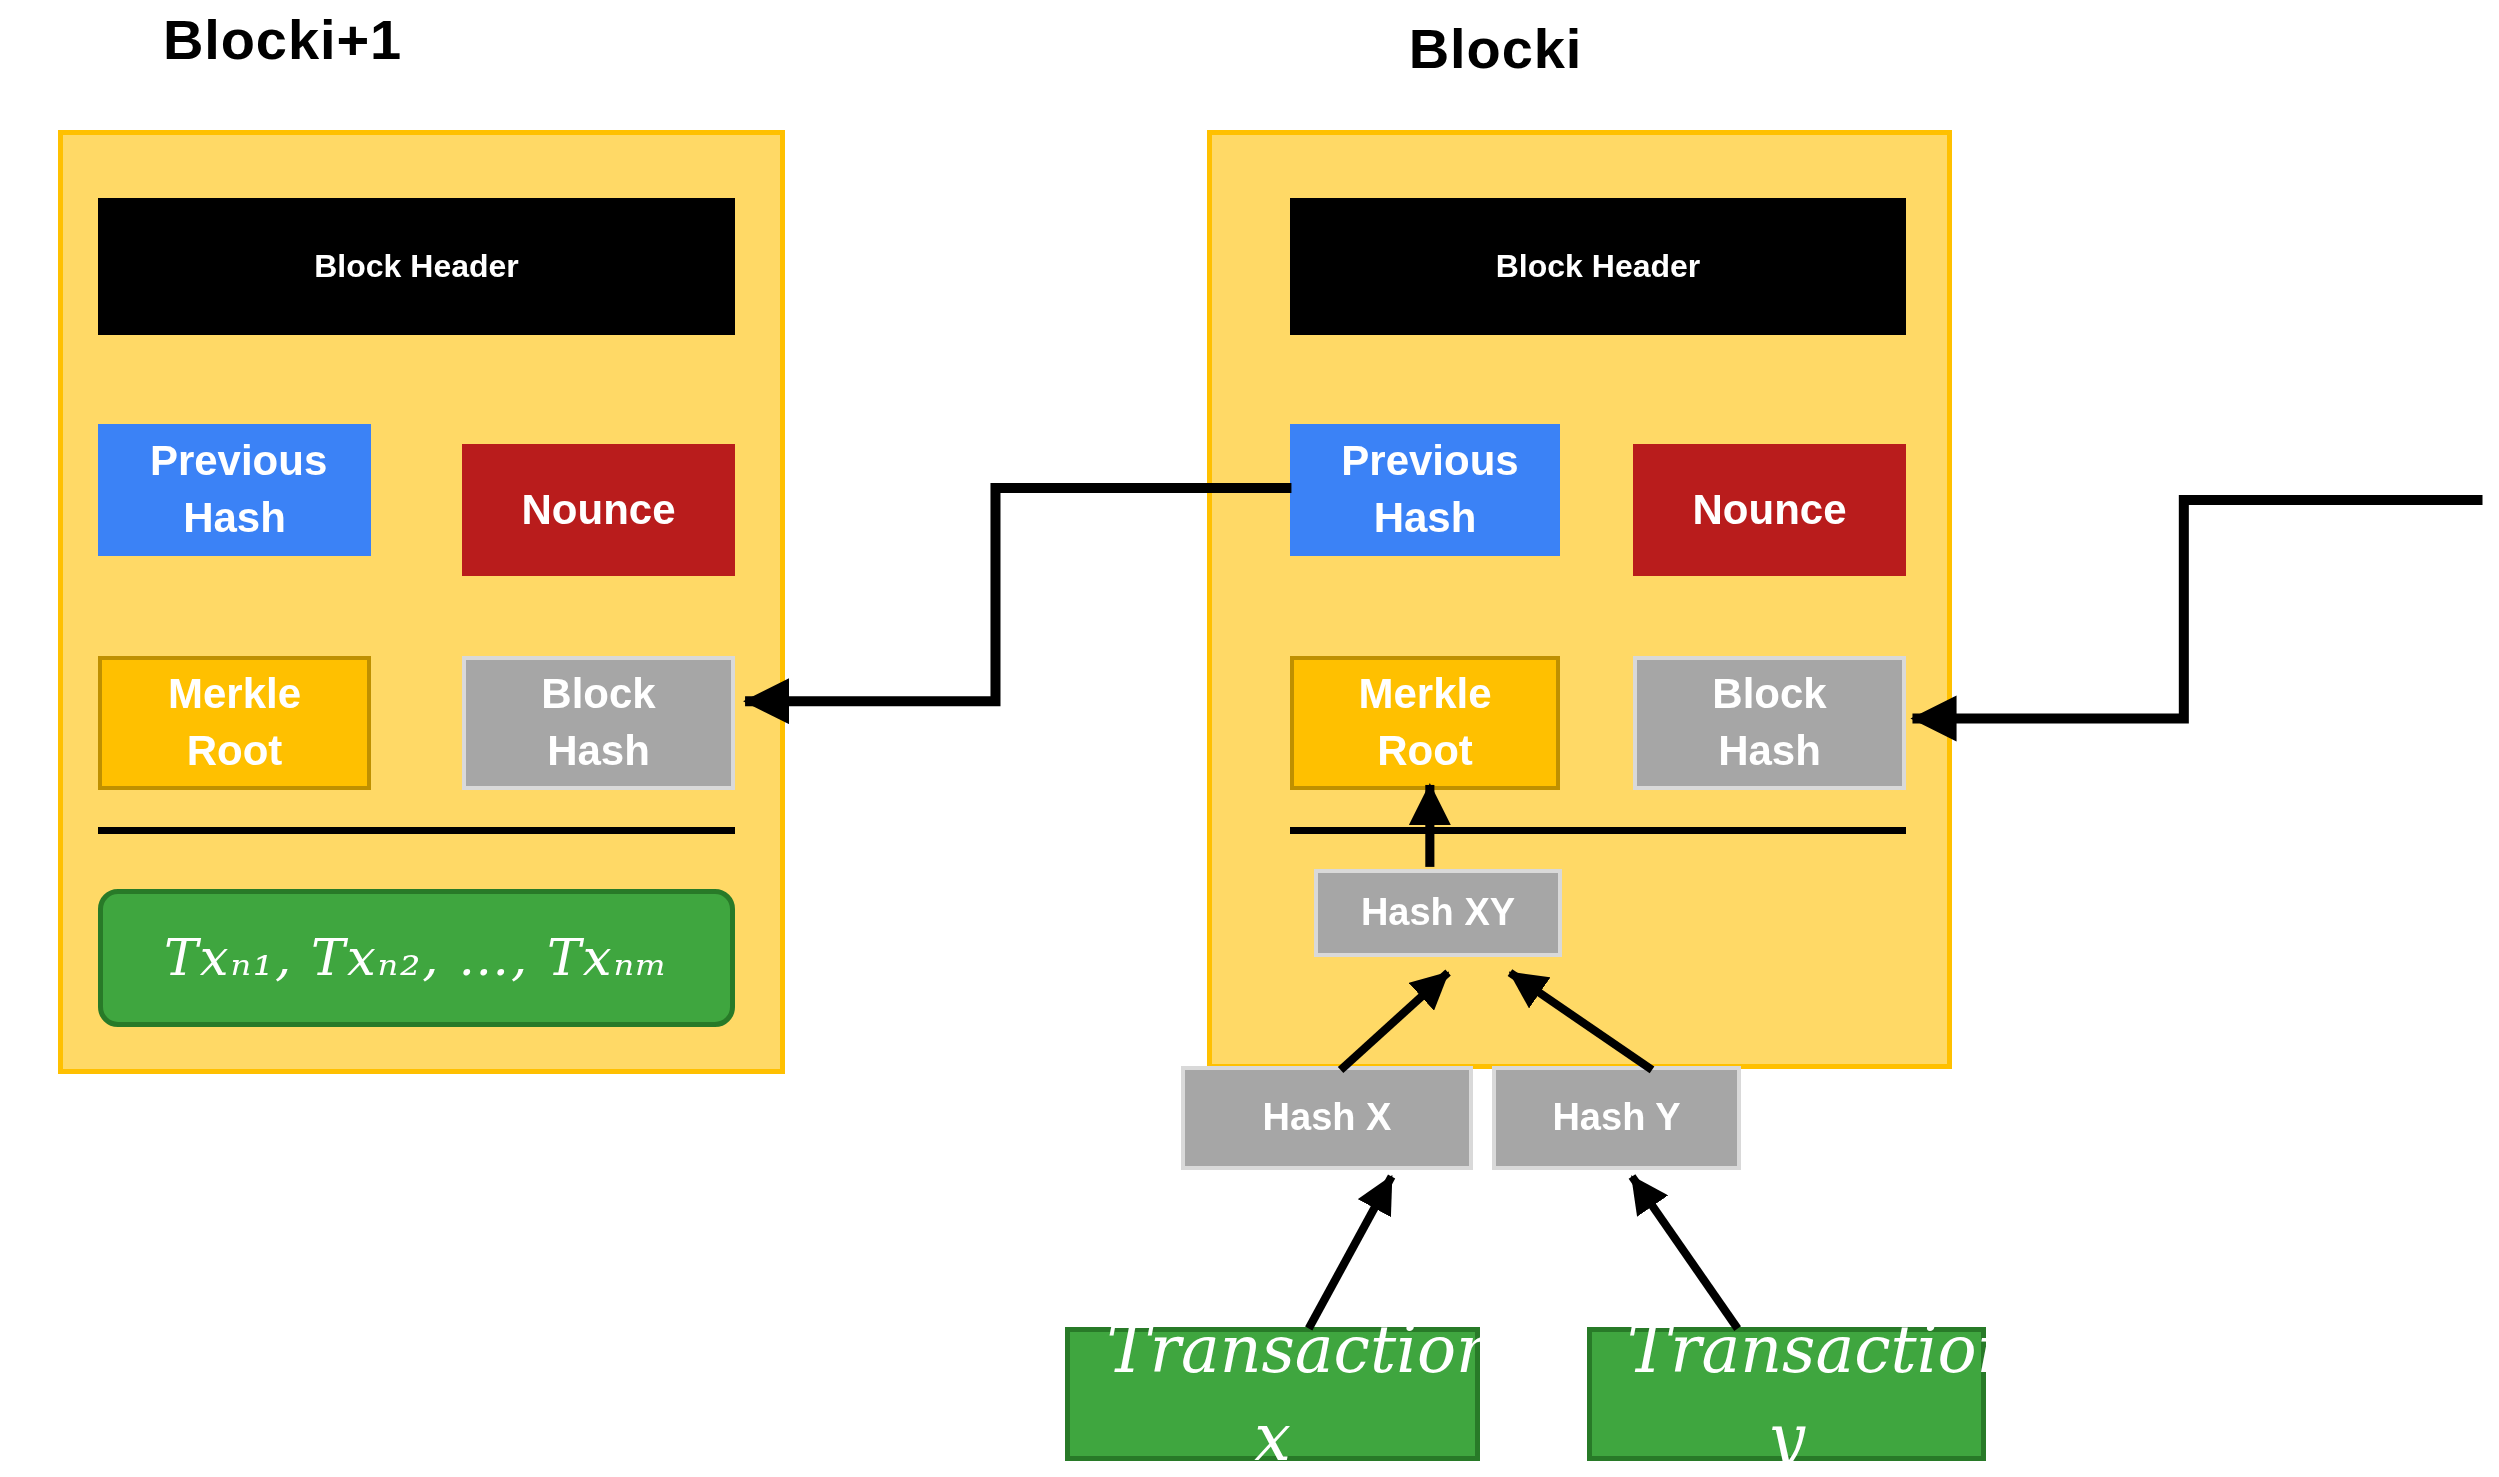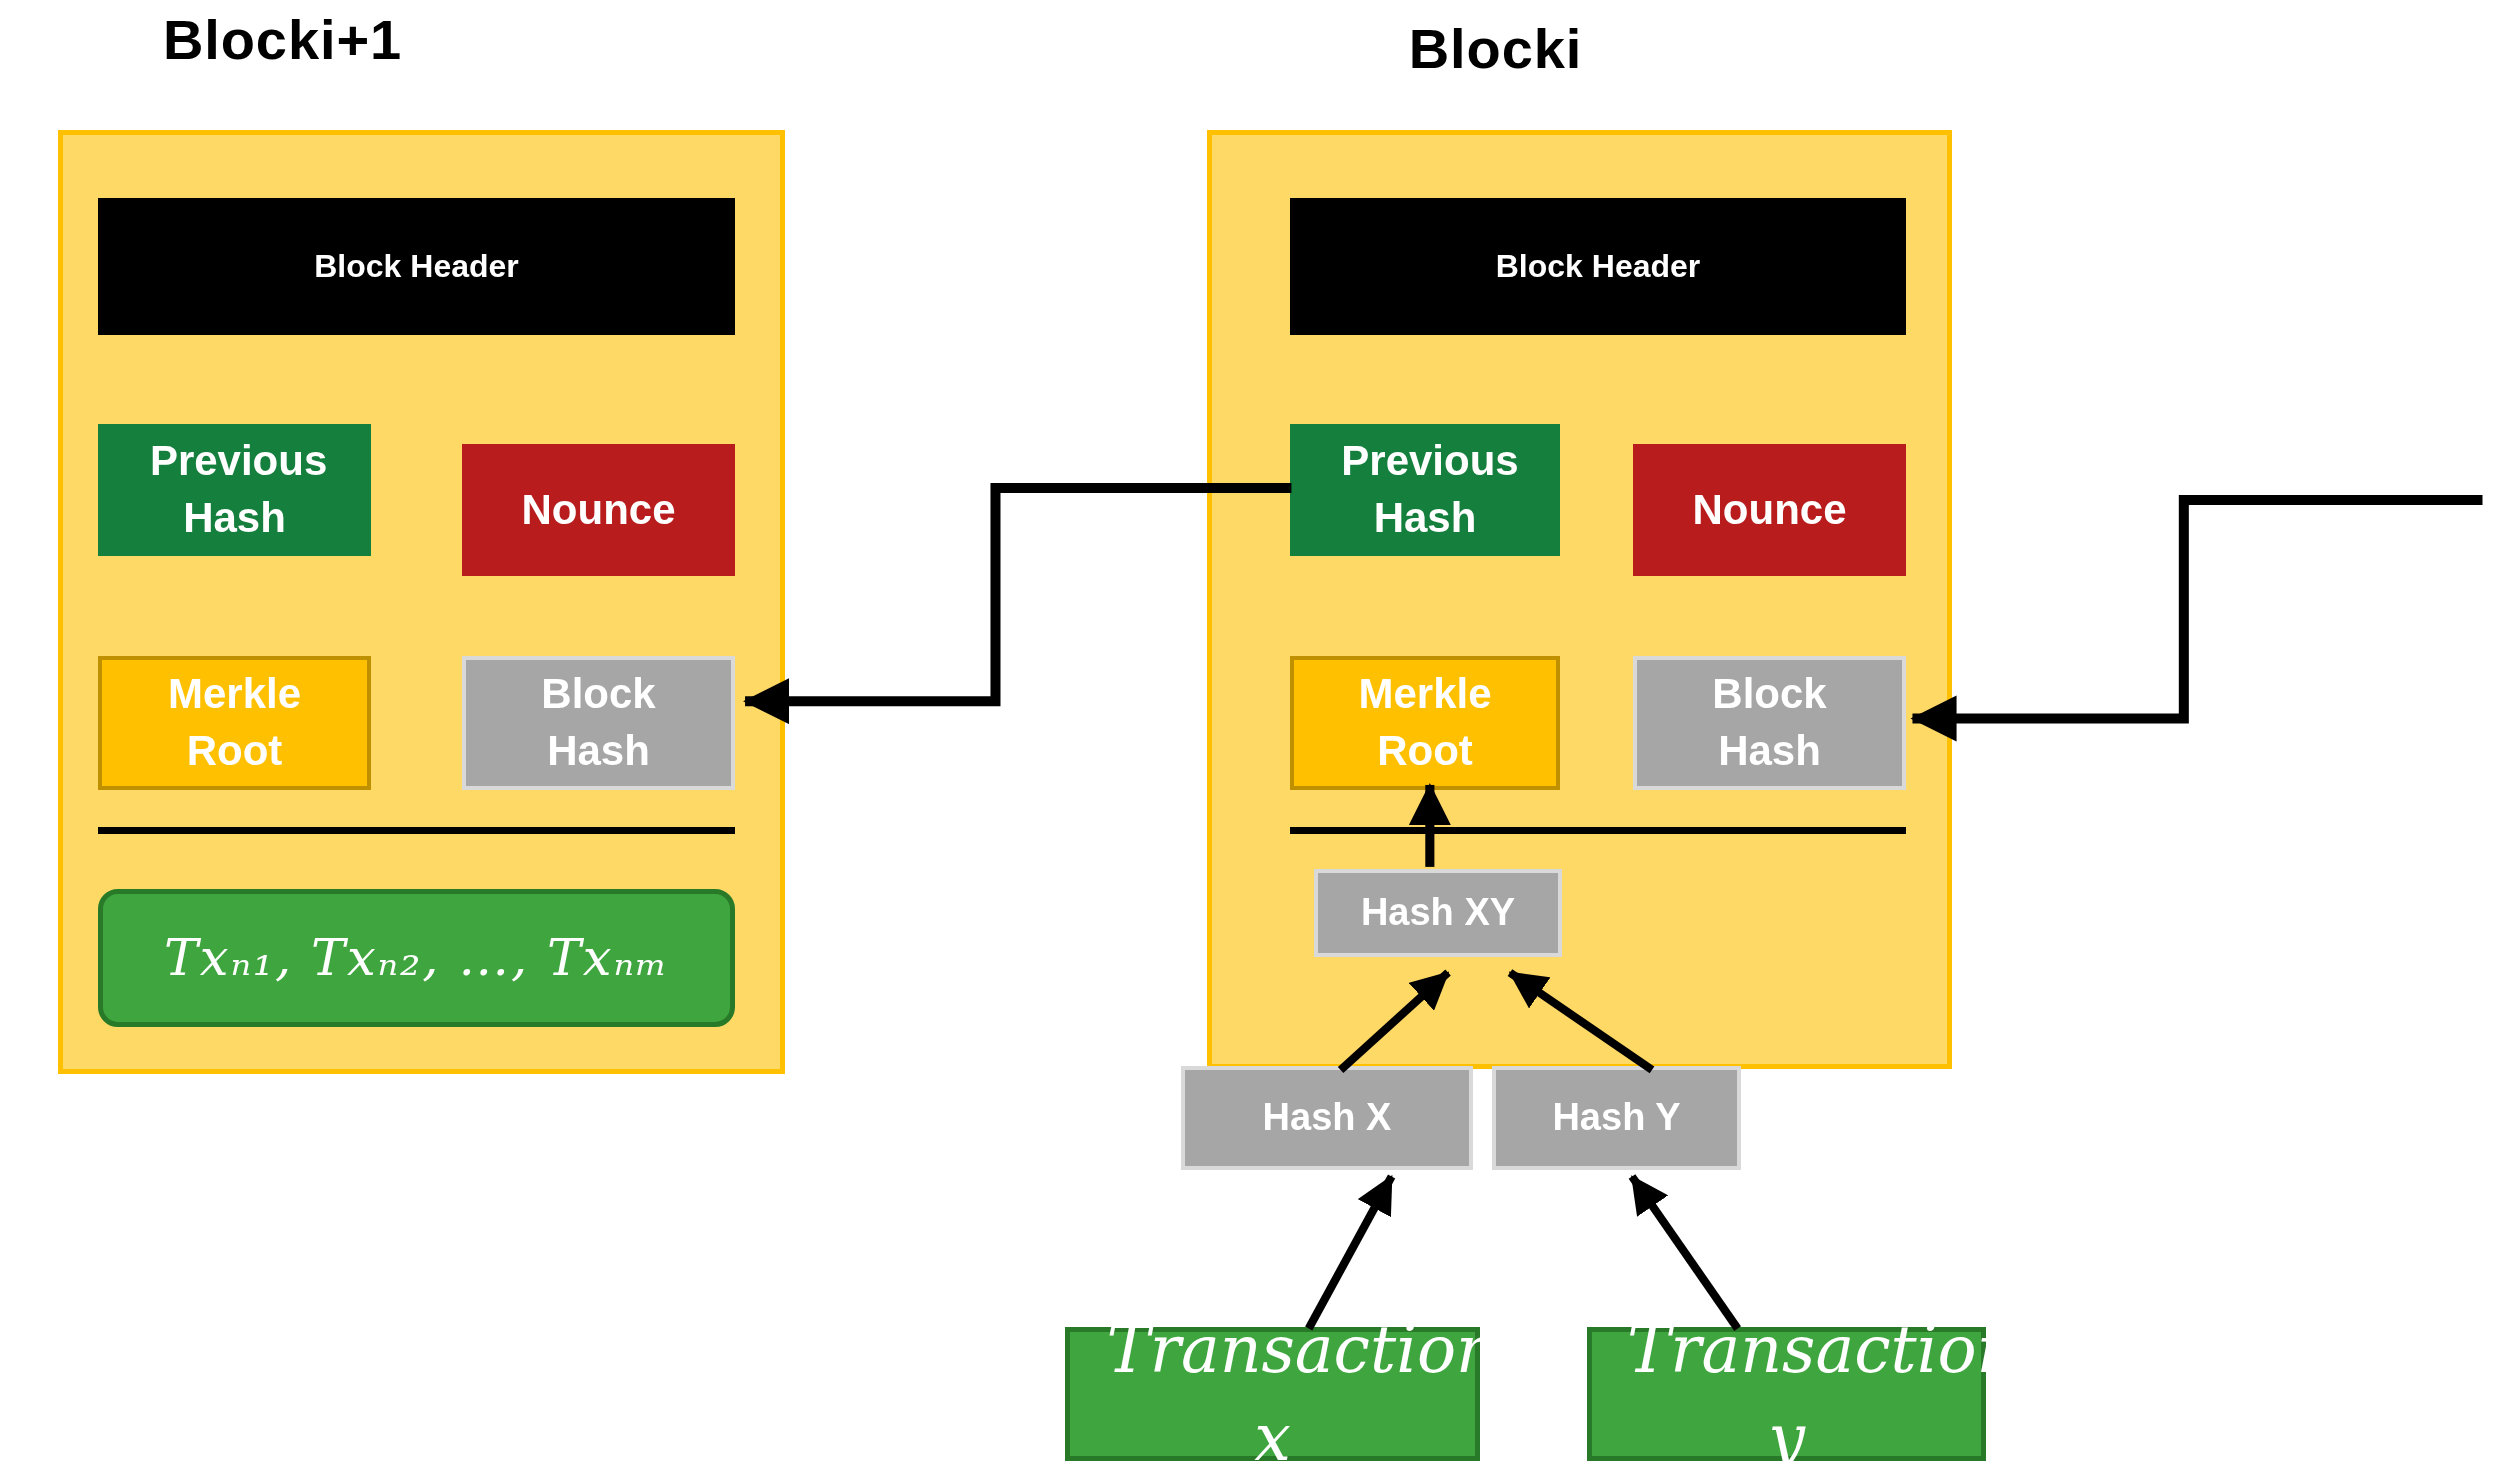--- a/index.html
+++ b/index.html
@@ -24,21 +24,21 @@
     display:flex;align-items:center;justify-content:center;
     text-align:center;
     color:#ffffff;
     font-weight:bold;
     font-size:42px;
     line-height:1.35;
   }
   .box .lbl{max-width:82%;}
   .box.wrap2 .lbl{max-width:62%;}
   .black-header{background:#000000;font-size:32px;}
-  .blue-box{background:#15803d;align-items:center;}
+  .blue-box{background:#3b82f6;align-items:center;}
   .orange-box{background:#b91c1c;margin-top:20px;}
   .gold-box{background:#FFC000;border:4.6px solid #BF9000;}
   .gray-box{background:#A6A6A6;border:4.6px solid #D9D9D9;}
   .gray-box.small{font-size:38px;}
   .green-box{background:#3FA63F;border:5.5px solid #287A28;}
   .divider{background:#000000;height:7.3px;}
   .math{
     font-family:"DejaVu Serif", serif;
     font-style:italic;
     font-weight:normal;

